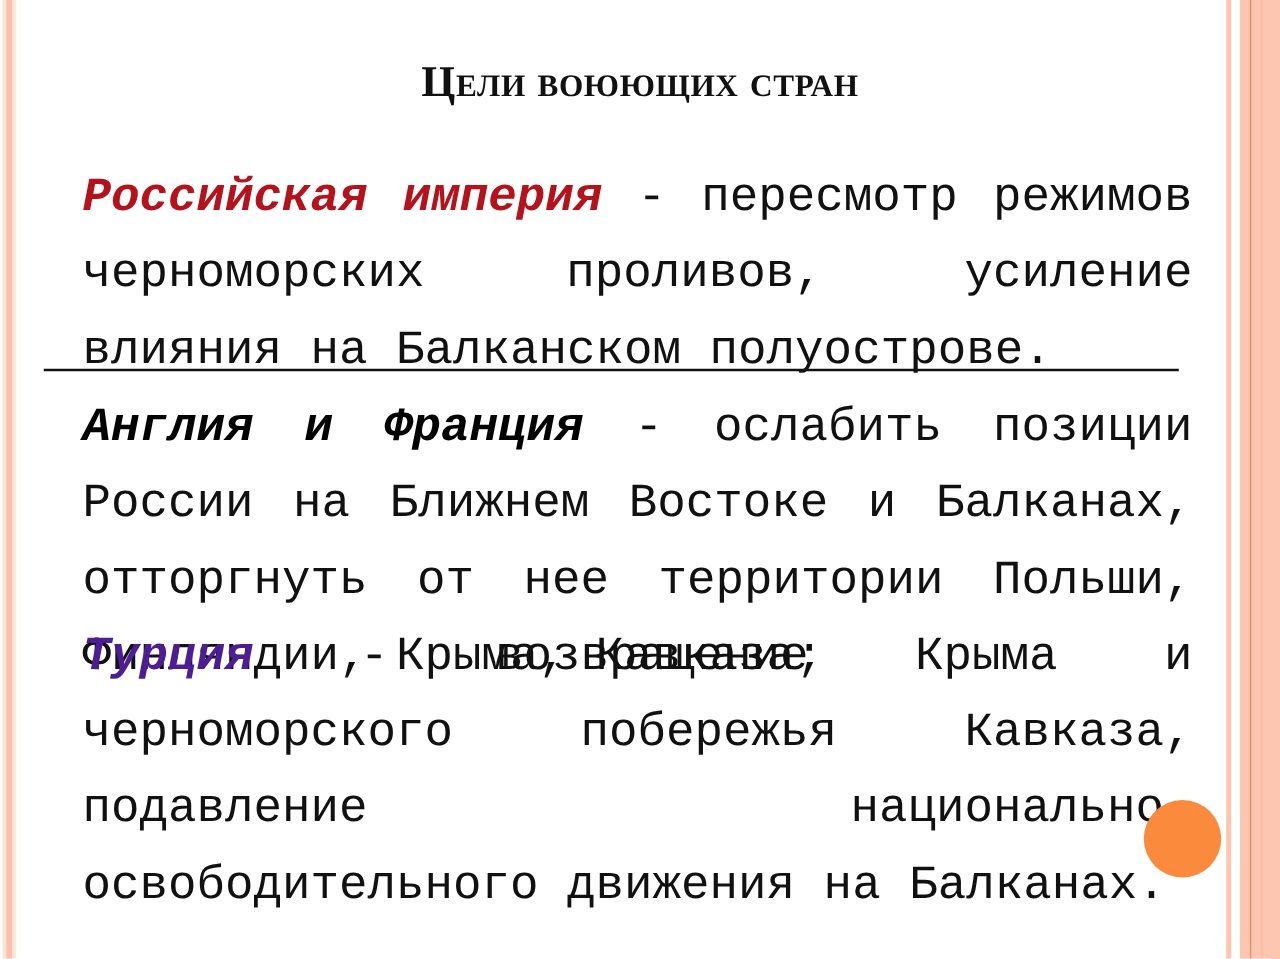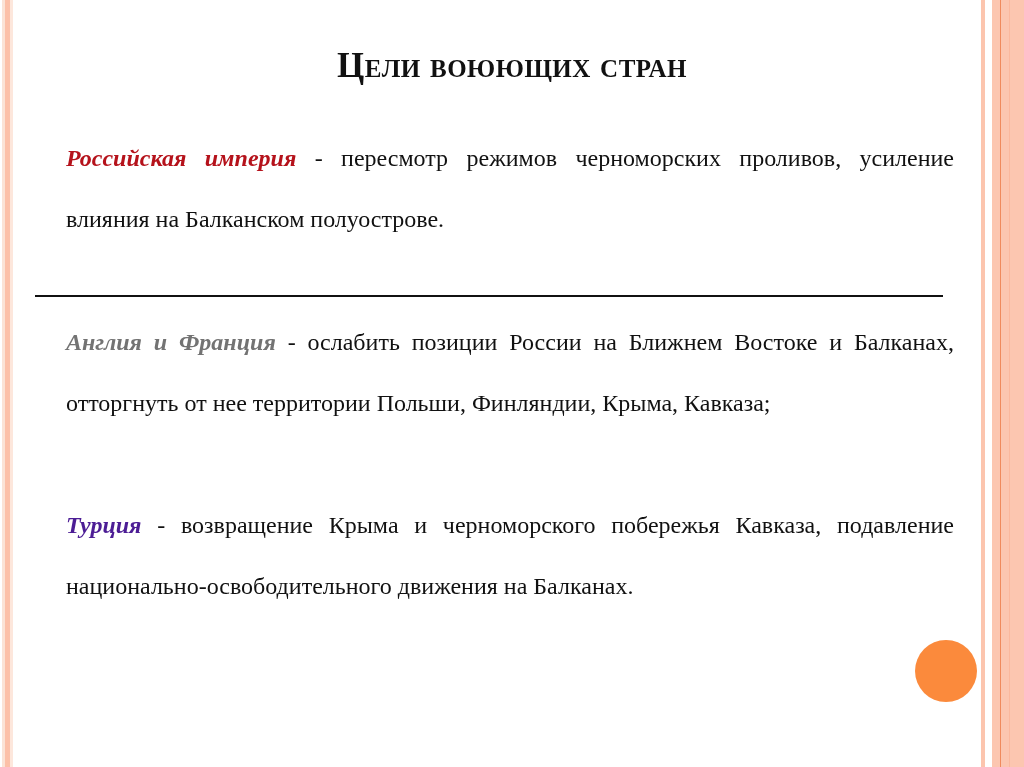--- a/index.html
+++ b/index.html
@@ -55,22 +55,22 @@
       font-weight: bold;
       font-size: 35px;
       color: #111111;
       font-variant: small-caps;
       letter-spacing: 0.5px;
     }
     .para {
       position: absolute;
       left: 66px;
       width: 888px;
-      font-family: Liberation Serif, serif;
-      font-size: 24px;
+      font-family: Liberation Mono, monospace;
+      font-size: 38px;
       line-height: 61px;
       color: #111111;
       text-align: justify;
       text-align-last: left;
     }
     .para .term {
       font-weight: bold;
       font-style: italic;
     }
     .p1 { top: 128px; }
@@ -104,18 +104,18 @@
   <div class="right-band"></div>
   <div class="right-line"></div>
   <div class="right-sub"></div>
 
   <div class="title">Цели воюющих стран</div>
 
   <div class="para p1"><span class="term" style="color:#b5121b">Российская империя</span><span> - пересмотр режимов черноморских проливов, усиление влияния на Балканском полуострове.</span></div>
 
   <div class="divider"></div>
 
-  <div class="para p2"><span class="term" style="color:#737373">Англия и Франция</span><span> - ослабить позиции России на Ближнем Востоке и Балканах, отторгнуть от нее территории Польши, Финляндии, Крыма, Кавказа;</span></div>
+  <div class="para p2"><span class="term" style="color:#000000">Англия и Франция</span><span> - ослабить позиции России на Ближнем Востоке и Балканах, отторгнуть от нее территории Польши, Финляндии, Крыма, Кавказа;</span></div>
 
   <div class="para p3"><span class="term" style="color:#4c1d95">Турция</span><span> - возвращение Крыма и черноморского побережья Кавказа, подавление национально-освободительного движения на Балканах.</span></div>
 
   <div class="dot"></div>
 </div>
 
 </body></html>

